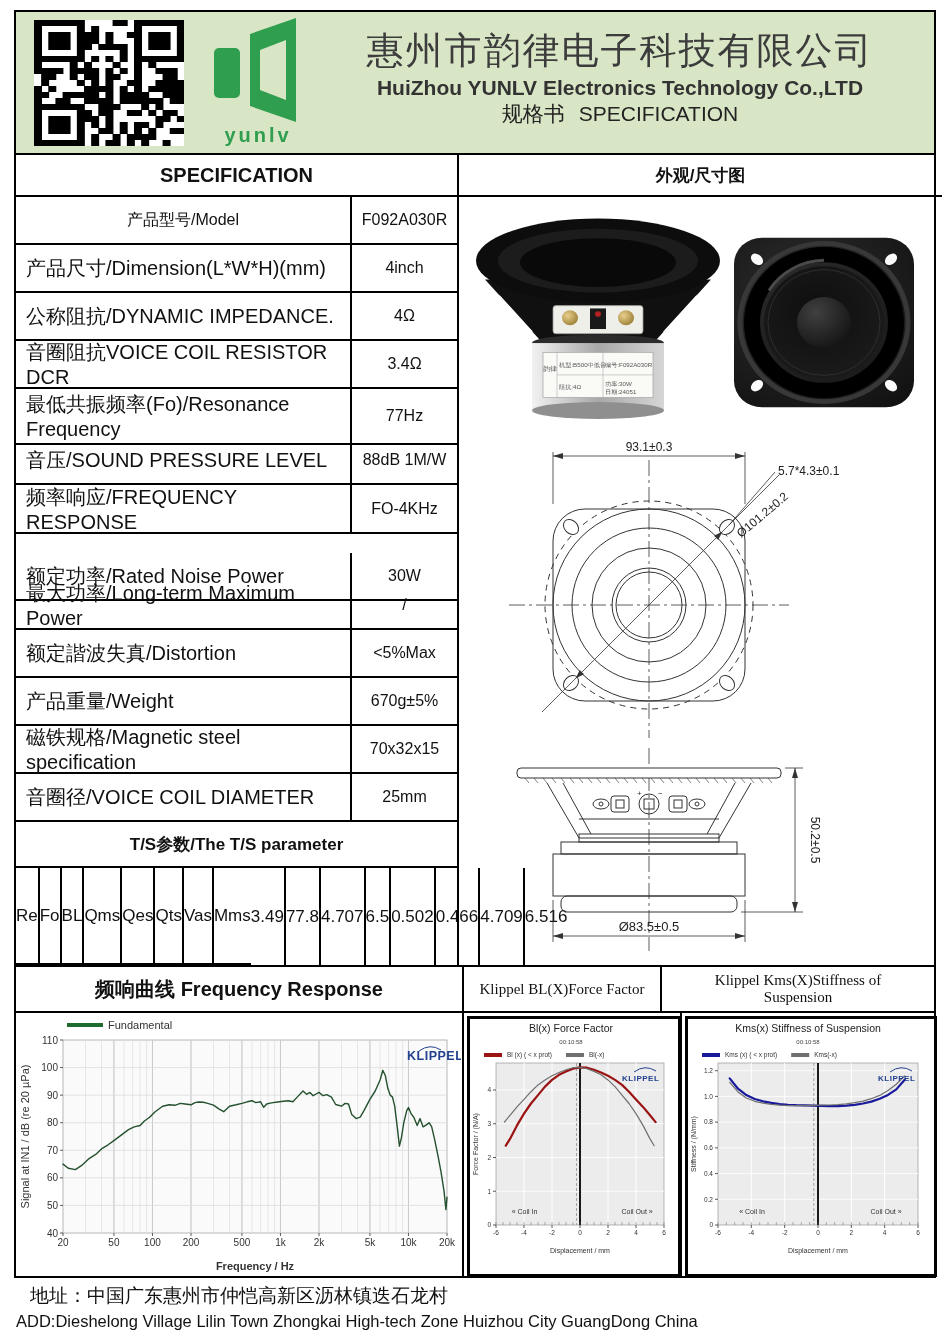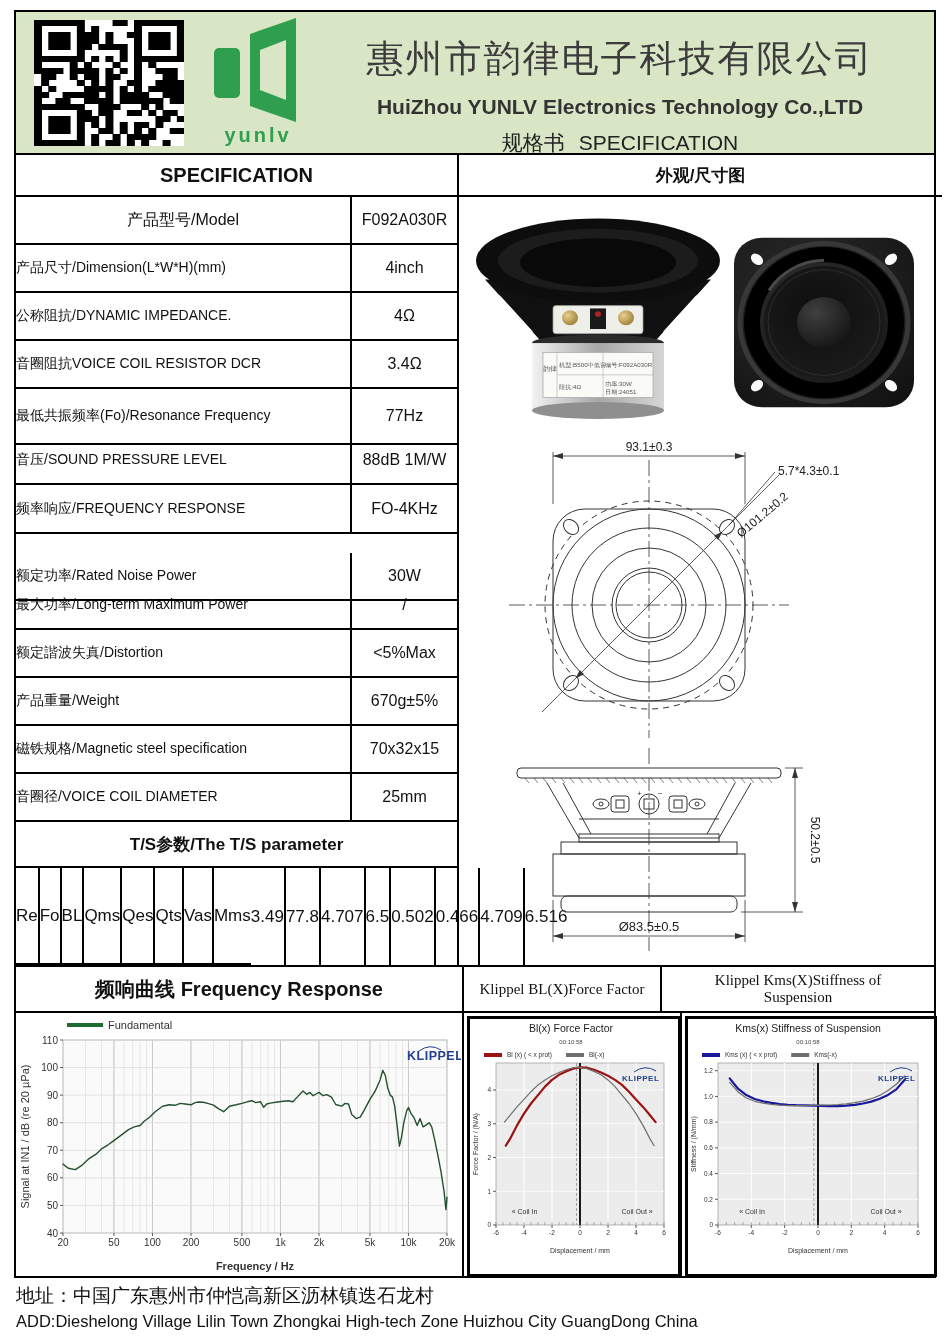--- a/index.html
+++ b/index.html
@@ -5,35 +5,35 @@
   html,body{margin:0;padding:0;background:#fff;}
   .page{position:relative;width:950px;height:1344px;background:#fff;overflow:hidden;
         font-family:"Liberation Sans","DejaVu Sans",sans-serif;color:#111;}
   .doc{position:absolute;left:14px;top:10px;width:922px;height:1268px;border:2px solid #000;box-sizing:border-box;}
   .doc .abs{position:absolute;box-sizing:border-box;}
   
   .header{left:0;top:0;width:918px;height:143px;background:#d9e6c5;border-bottom:2px solid #000;}
   .qr{left:18px;top:8px;}
   .logo{left:182px;top:4px;width:120px;height:136px;text-align:center;}
   .logo-word{font-size:20px;font-weight:bold;color:#2f9e4f;letter-spacing:3px;margin-top:-4px;}
-  .titles{left:300px;top:12px;width:608px;height:141px;display:flex;flex-direction:column;
-          align-items:center;justify-content:space-between;padding:10px 0 8px 0;}
+  .titles{left:300px;top:4px;width:608px;height:141px;display:flex;flex-direction:column;
+          align-items:center;justify-content:flex-start;padding:10px 0 8px 0;}
   .company-cn{font-size:37px;color:#3c3c3c;letter-spacing:2px;white-space:nowrap;}
   .company-en{font-size:21px;font-weight:bold;color:#333;}
   .doc-type{font-size:21px;color:#222;}
   .doc-type .cn{margin-right:14px;}
   
   .spec-title{left:0;top:143px;width:441px;height:42px;border-bottom:2px solid #000;
               display:flex;align-items:center;justify-content:center;font-size:20px;font-weight:bold;}
   .appearance-title{left:441px;top:143px;width:485px;height:42px;border-left:2px solid #000;border-bottom:2px solid #000;
               display:flex;align-items:center;justify-content:center;font-size:17px;font-weight:bold;}
   #spec-rows{left:0;top:185px;width:441px;height:625px;}
   .spec-row{position:absolute;left:0;width:441px;display:flex;border-bottom:2px solid #000;box-sizing:border-box;}
-  .spec-label{width:336px;border-right:2px solid #000;display:flex;align-items:center;
-              font-size:14px;box-sizing:border-box;}
+  .spec-label{width:336px;border-right:2px solid #000;display:flex;align-items:center;padding-left:10px;
+              font-size:20px;box-sizing:border-box;}
   .spec-row.first .spec-label{justify-content:center;padding-left:0;font-size:16px;}
   .spec-value{flex:1;display:flex;align-items:center;justify-content:center;font-size:16px;}
   .ts-title{left:0;top:810px;width:441px;height:46px;border-bottom:2px solid #000;
             display:flex;align-items:center;justify-content:center;font-size:17px;font-weight:bold;}
   .ts-grid{left:0;top:856px;width:441px;height:97px;display:flex;flex-direction:row;}
   .ts-row{display:flex;flex:1;}
   .ts-row.head{border-bottom:2px solid #000;box-sizing:border-box;}
   .ts-cell{flex:1;display:flex;align-items:center;justify-content:center;font-size:17px;
            border-right:2px solid #000;box-sizing:border-box;}
   .ts-cell:last-child{border-right:none;}
@@ -49,21 +49,21 @@
          font-family:"Liberation Serif","DejaVu Serif",serif;font-size:15px;text-align:center;box-sizing:border-box;padding:0 26px;}
   .charts-body{left:0;top:1001px;width:918px;height:263px;display:flex;}
   .cb-1{width:446px;position:relative;box-sizing:border-box;}
   .cb-2{width:218px;border-left:2px solid #000;position:relative;box-sizing:border-box;}
   .cb-3{flex:1;border-left:2px solid #000;position:relative;box-sizing:border-box;}
   .klippel-frame{position:absolute;border:3px solid #000;background:#fff;}
   #bl-frame{left:3px;top:3px;width:208px;height:255px;}
   #kms-frame{left:3px;top:3px;width:246px;height:255px;}
   
   .footer{position:absolute;left:16px;top:1283px;}
-  .footer .cn{font-size:19px;color:#111;}
+  .footer .cn{font-size:19px;color:#111;margin-left:14px;}
   .footer .en{font-size:16.5px;color:#111;margin-top:3px;}
   svg text{font-family:"Liberation Sans","DejaVu Sans",sans-serif;}
 </style>
 </head>
 <body>
 
 <div class="page">
   <div class="doc">
 
     <div class="abs header">

